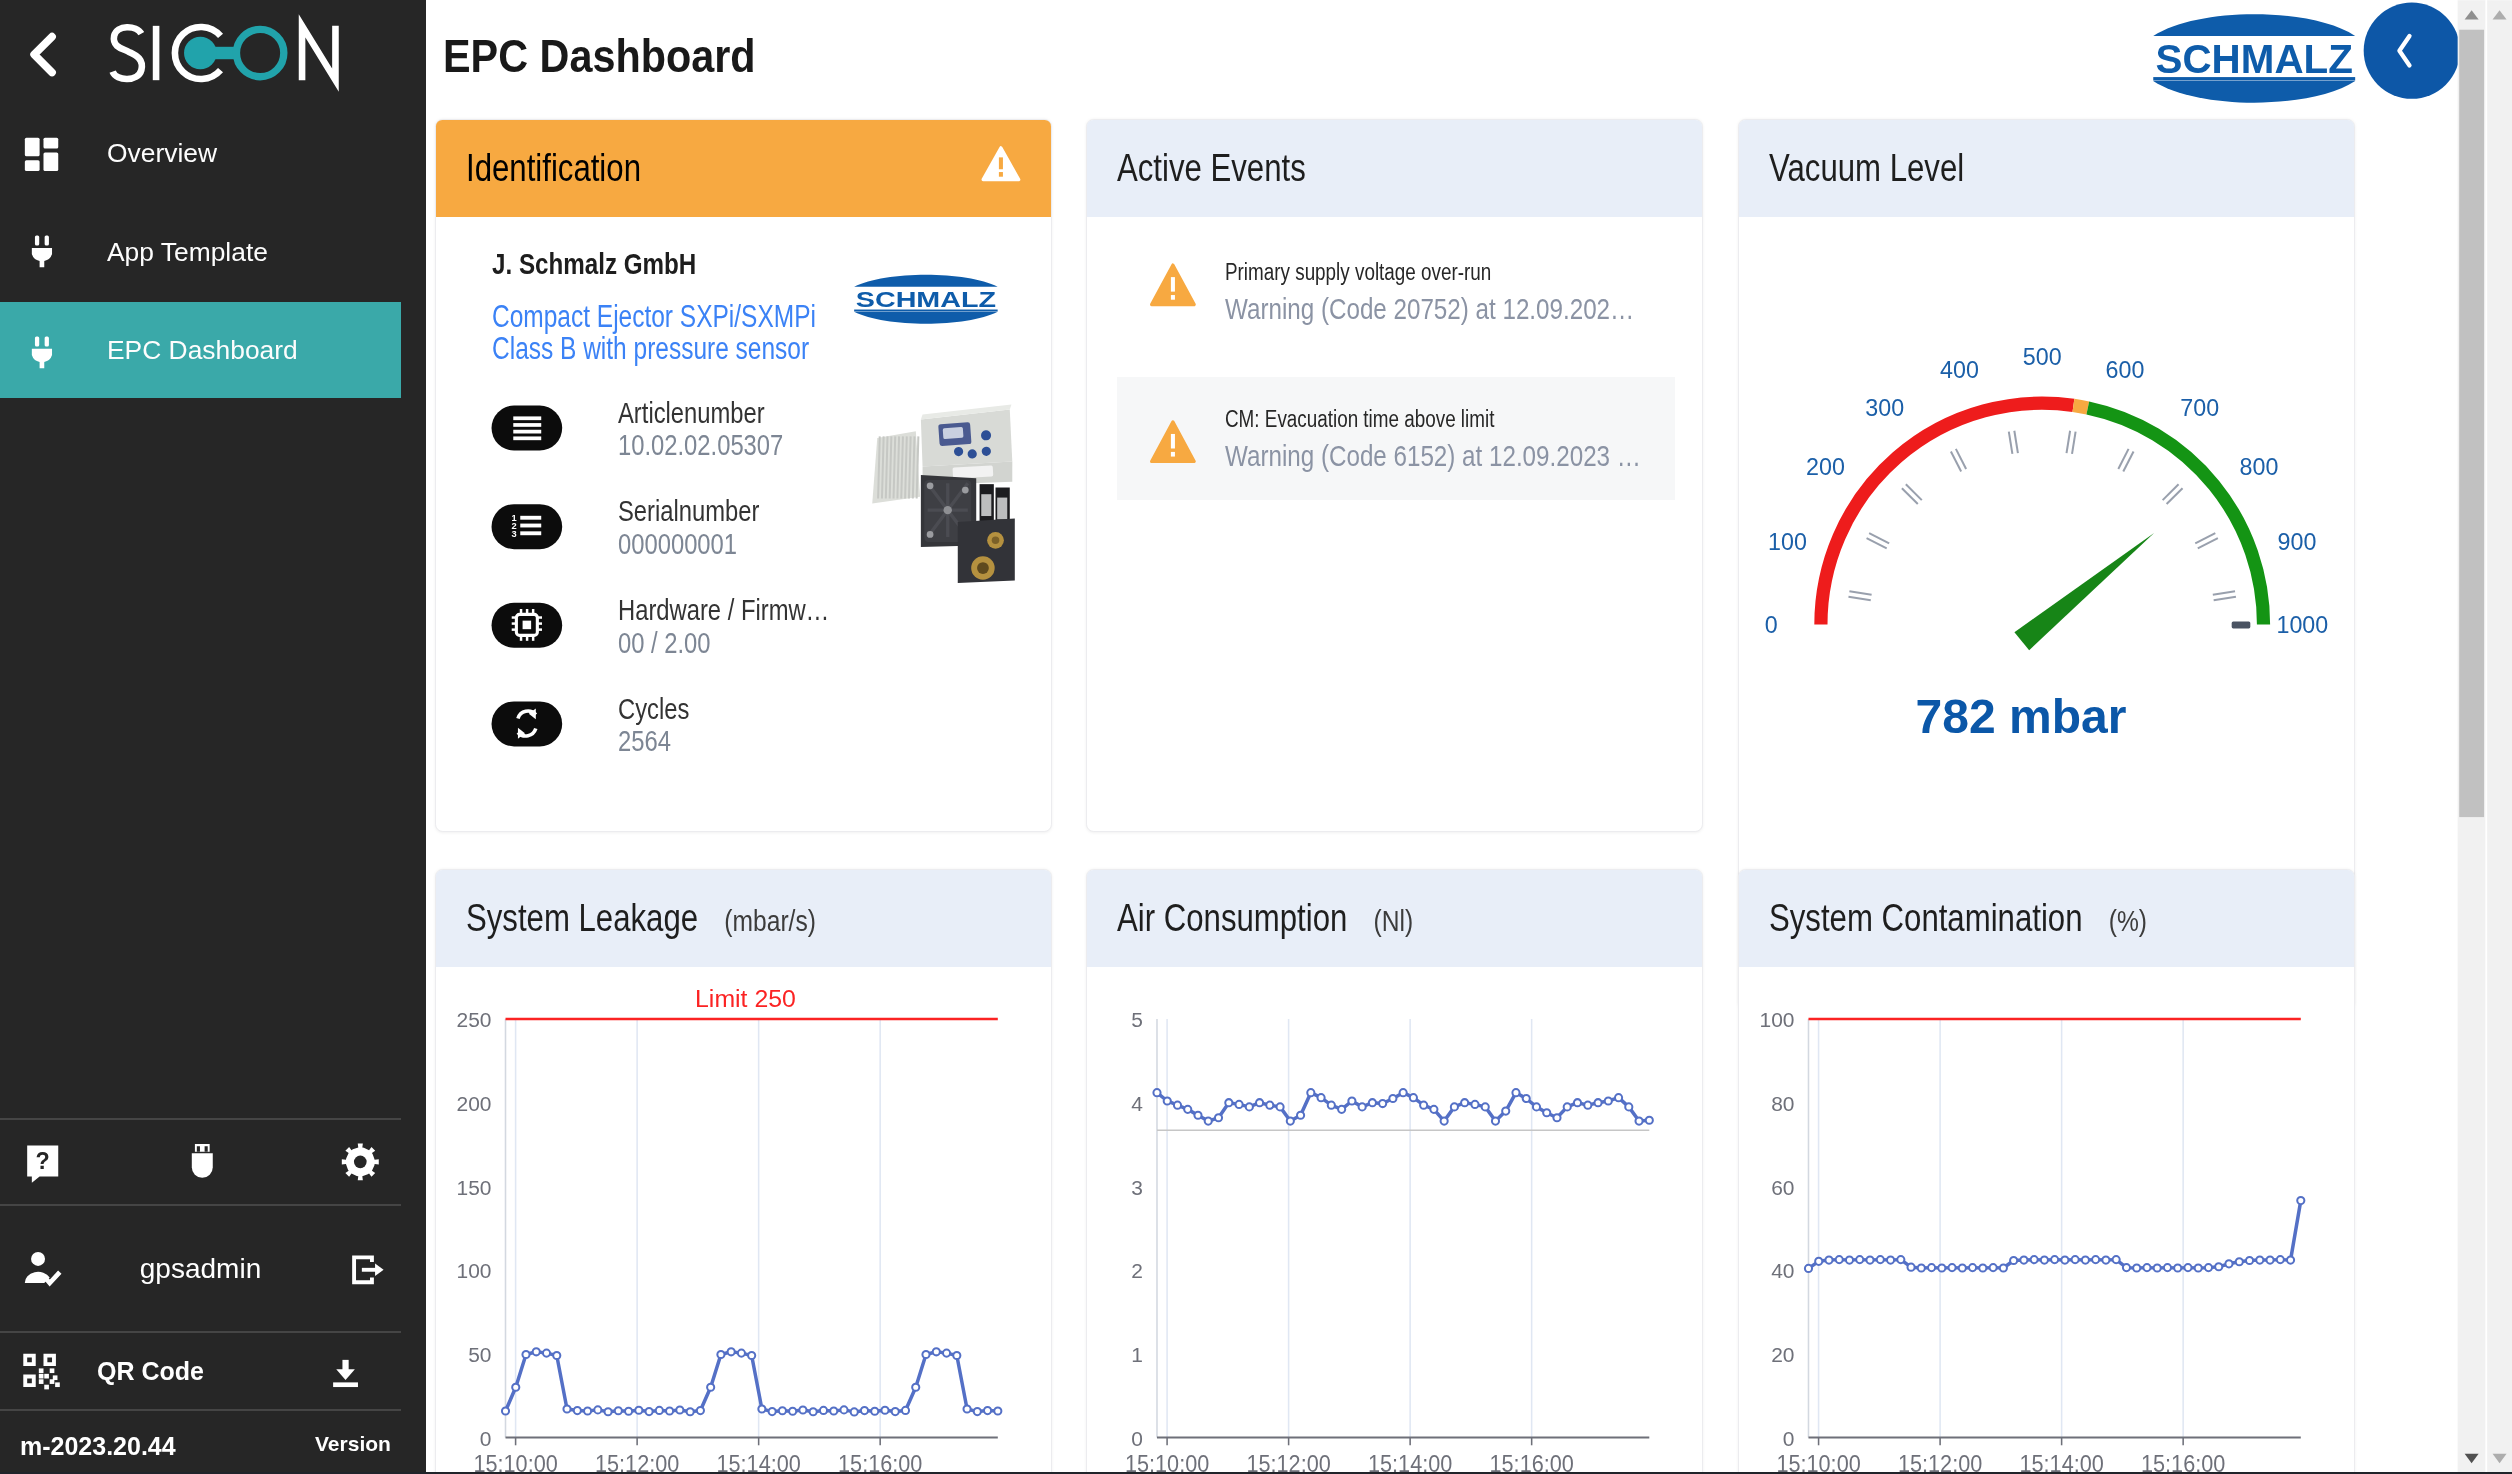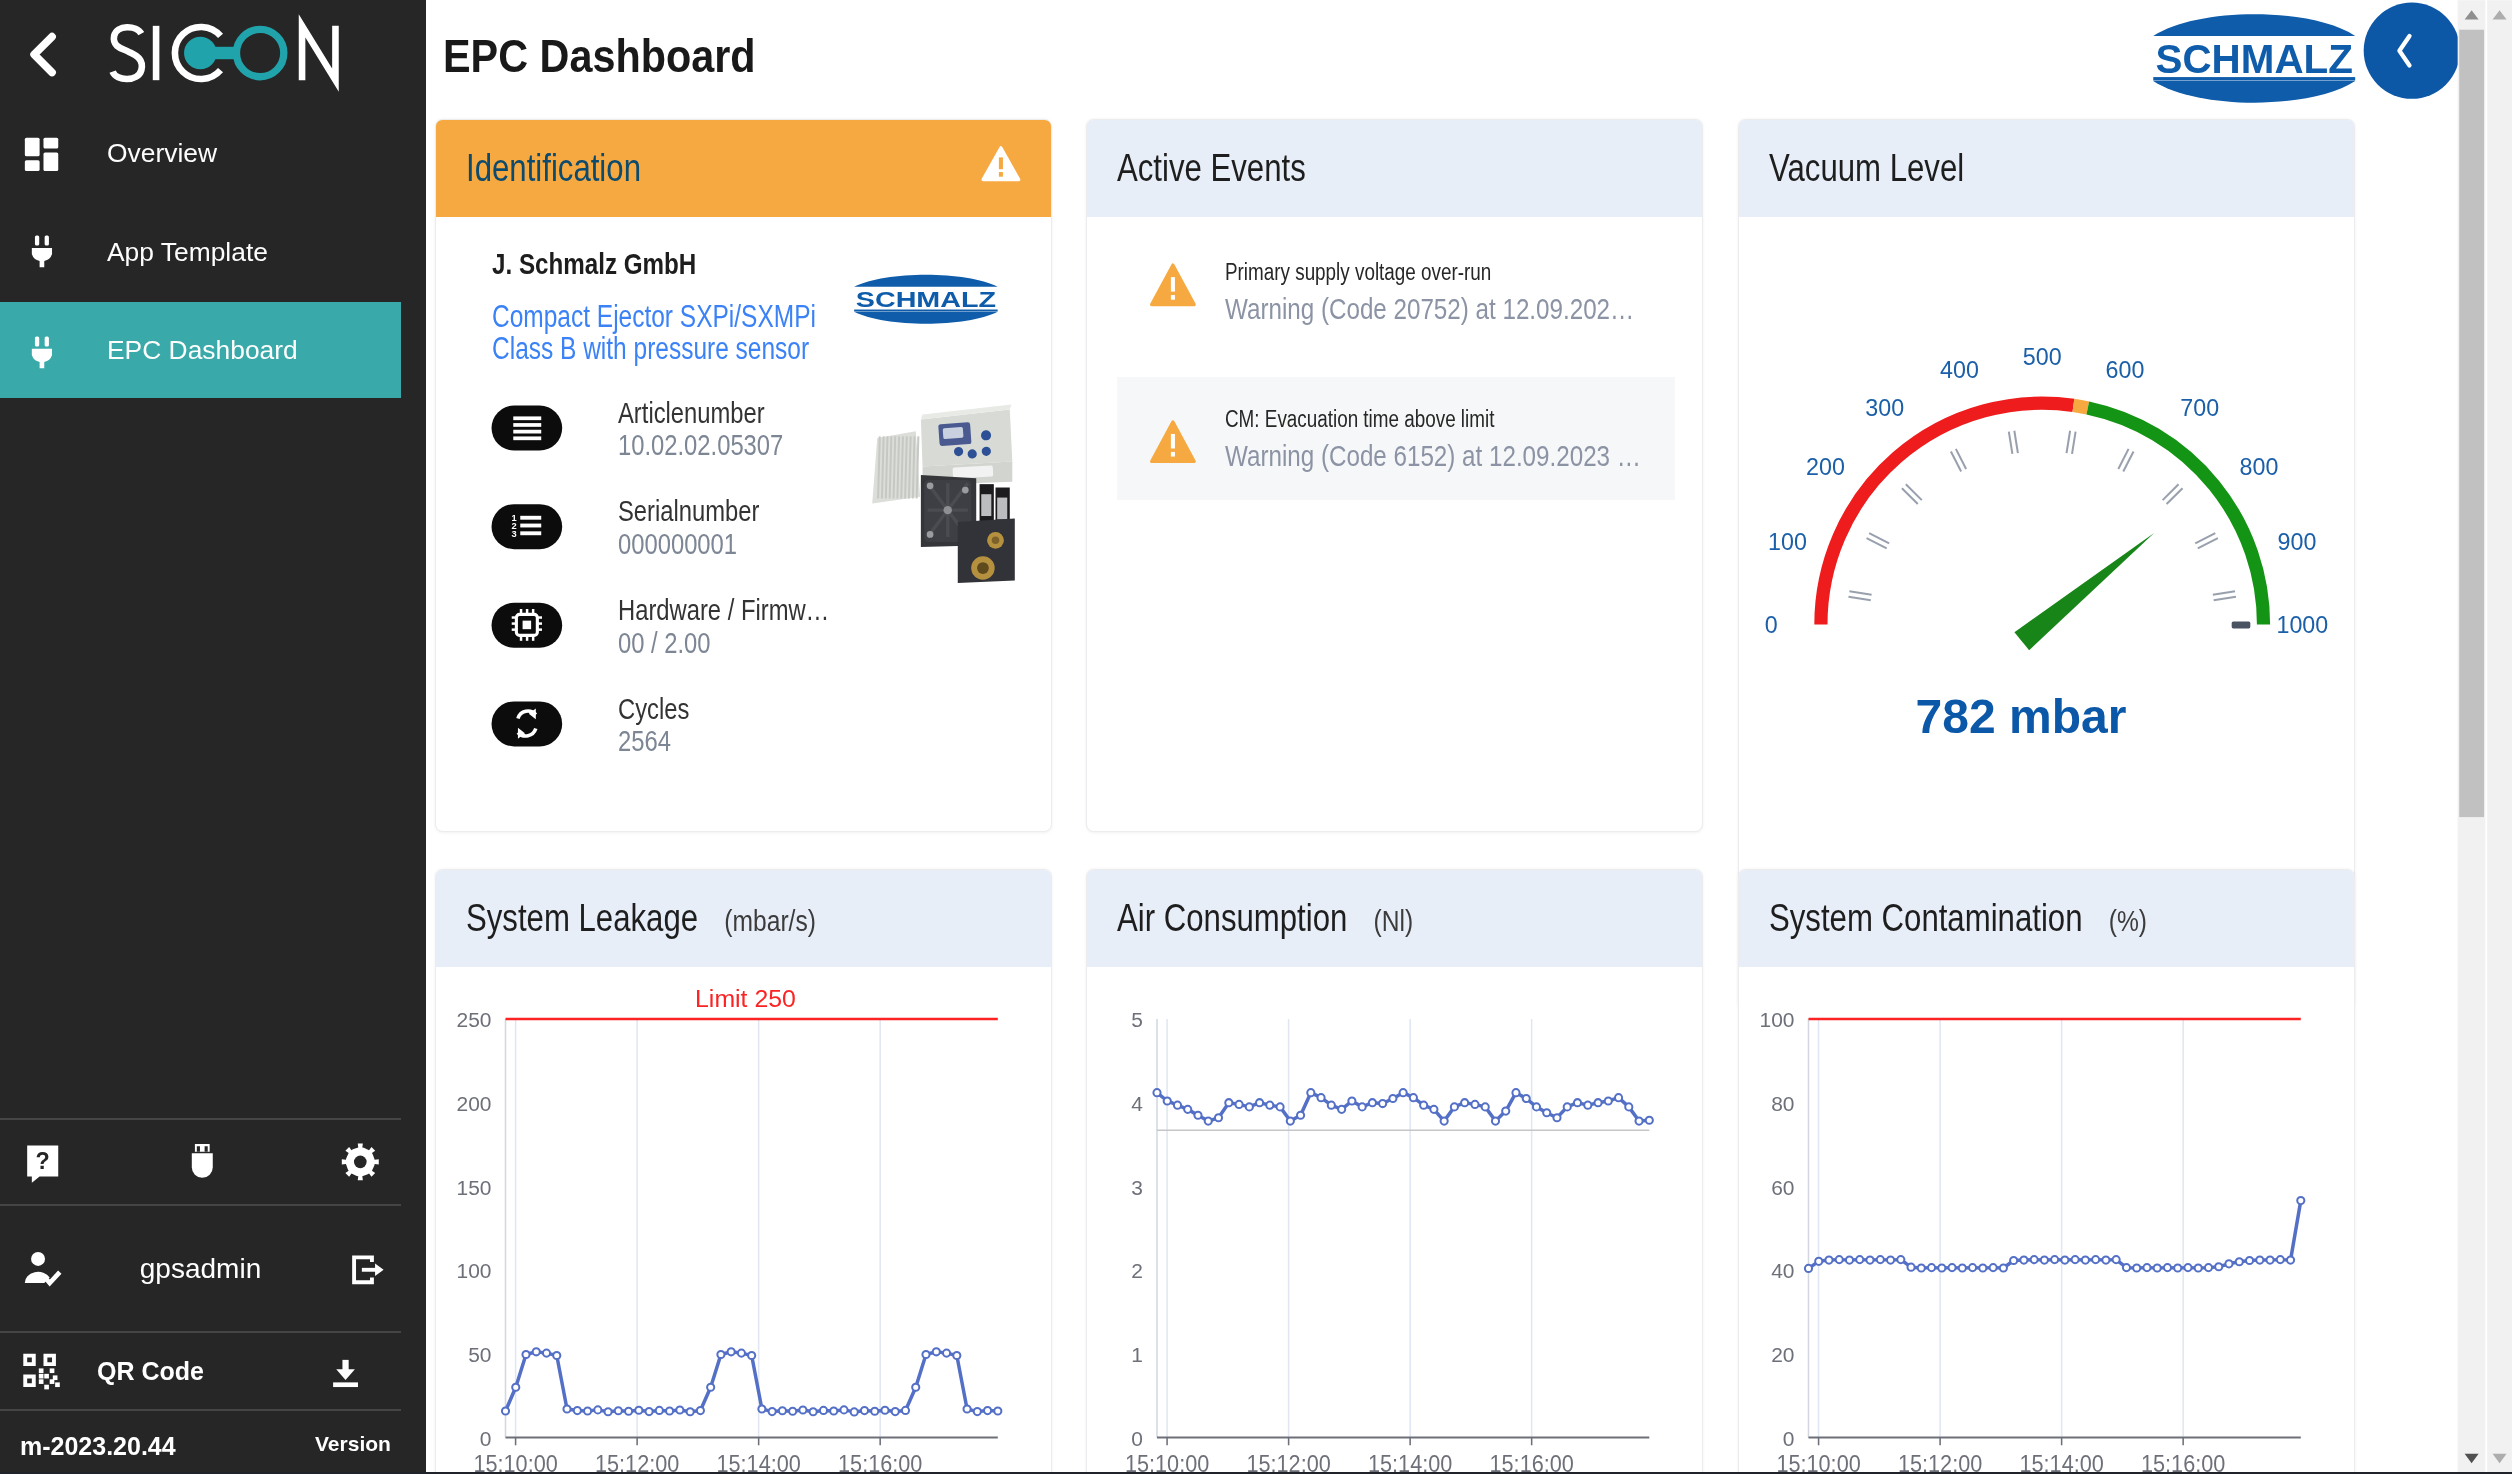--- a/index.html
+++ b/index.html
@@ -32,21 +32,21 @@
   <div class="divider" style="top:1409px;"></div>
   <div class="abs" style="left:0;top:1253px;width:401px;text-align:center;font-size:28px;color:#fff;">gpsadmin</div>
   <div class="abs" style="left:97px;top:1357px;font-size:25px;font-weight:bold;color:#fff;">QR Code</div>
   <div class="abs" style="left:20px;top:1432px;font-size:25px;font-weight:bold;color:#fff;">m-2023.20.44</div>
   <div class="abs" style="left:315px;top:1432px;font-size:21px;font-weight:bold;color:#fff;">Version</div>
 </div>
 
 <div class="abs" style="left:443px;top:28px;font-size:47px;font-weight:bold;color:#191919;"><span class="sx" style="transform:scaleX(0.88);">EPC Dashboard</span></div>
 
 <div class="card" style="left:435px;top:119px;height:713px;">
-  <div class="chead" style="background:#f7a941;color:#0c4a6e;"><span class="sx">Identification</span></div>
+  <div class="chead" style="background:#f7a941;color:#000000;"><span class="sx">Identification</span></div>
 </div>
 <div class="abs" style="left:492px;top:247px;font-size:29.5px;font-weight:bold;color:#1d1d1d;"><span class="sx">J. Schmalz GmbH</span></div>
 <div class="abs" style="left:492px;top:301px;font-size:31px;color:#3b82f6;line-height:32px;"><span class="sx" style="transform:scaleX(0.79);">Compact Ejector SXPi/SXMPi<br>Class B with pressure sensor</span></div>
 <div class="ilab" style="top:397px;"><span class="sx">Articlenumber</span></div>
 <div class="ival" style="top:429px;"><span class="sx">10.02.02.05307</span></div>
 <div class="ilab" style="top:495px;"><span class="sx">Serialnumber</span></div>
 <div class="ival" style="top:528px;"><span class="sx">000000001</span></div>
 <div class="ilab" style="top:594px;"><span class="sx">Hardware / Firmw…</span></div>
 <div class="ival" style="top:627px;"><span class="sx">00 / 2.00</span></div>
 <div class="ilab" style="top:693px;"><span class="sx">Cycles</span></div>

